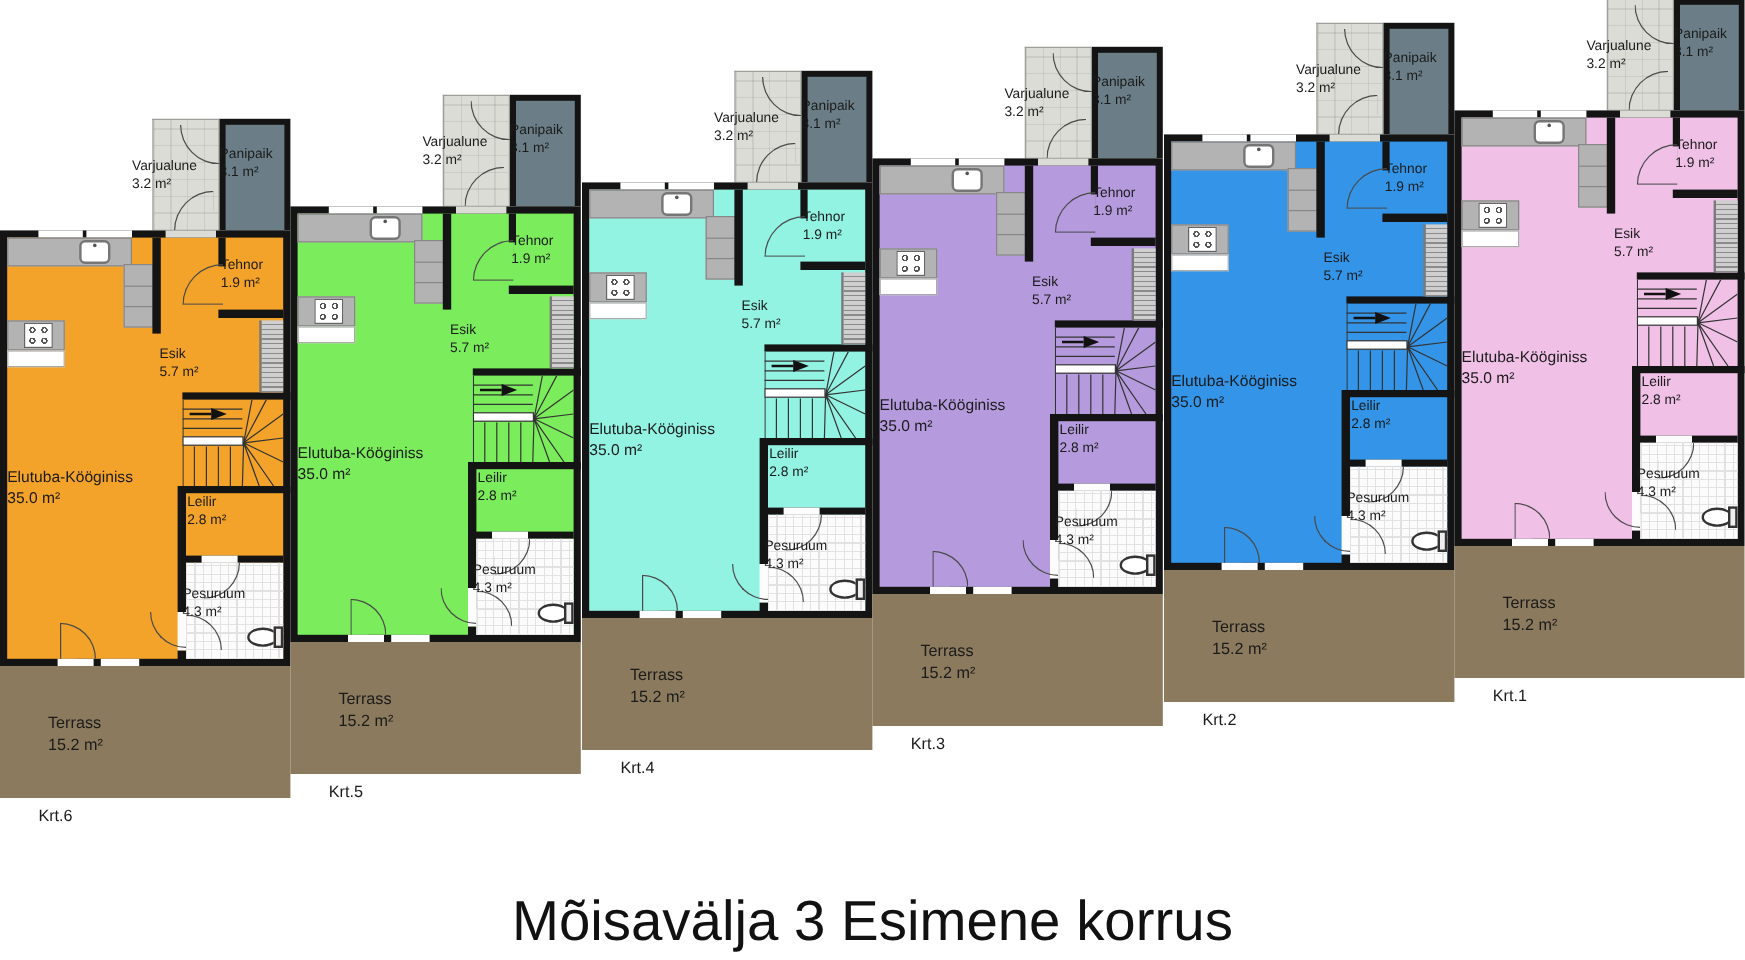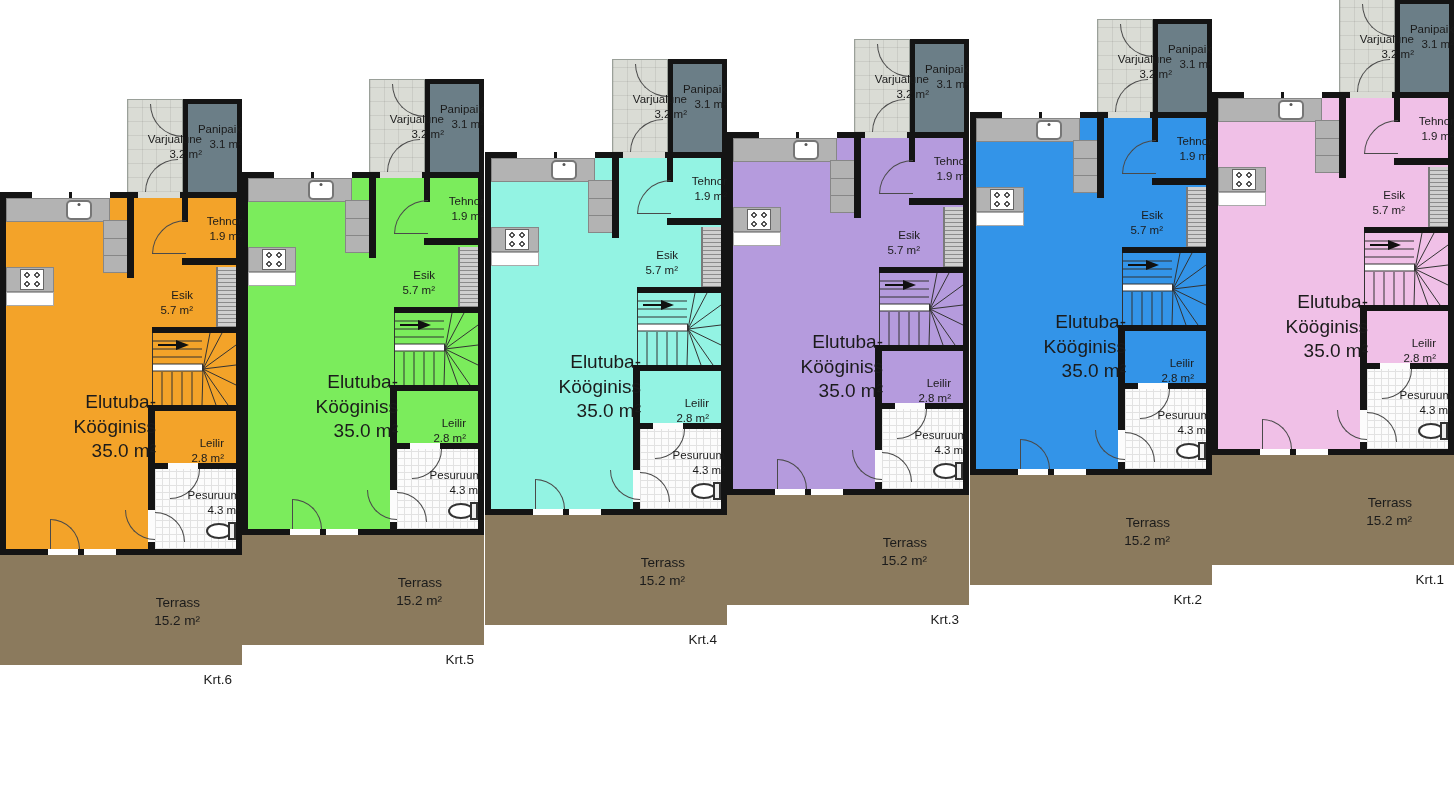--- a/index.html
+++ b/index.html
@@ -69,37 +69,38 @@
   .toilet{left:206px;top:331px;width:26px;height:16px;background:#fff;border:2px solid #333;border-radius:50%;}
   .tank{left:228px;top:330px;width:8px;height:18px;background:#eee;border:2px solid #333;}
   .arc-teh{left:152px;top:28px;width:34px;height:34px;border-top:1px solid #4a4a4a;border-left:1px solid #4a4a4a;border-bottom:1px solid #4a4a4a;border-top-left-radius:100%;}
   .arc-vtop{left:150px;top:-88px;width:33px;height:33px;border-bottom:1px solid #4a4a4a;border-left:1px solid #4a4a4a;border-bottom-left-radius:100%;}
   .arc-vlow{left:145px;top:-33px;width:33px;height:33px;border-top:1px solid #4a4a4a;border-left:1px solid #4a4a4a;border-top-left-radius:100%;}
   .arc-terr{left:50px;top:327px;width:30px;height:30px;border-top:1px solid #4a4a4a;border-right:1px solid #4a4a4a;border-left:1px solid #4a4a4a;border-top-right-radius:100%;}
   .arc-leil{left:170px;top:277px;width:30px;height:30px;border-bottom:1px solid #4a4a4a;border-right:1px solid #4a4a4a;border-bottom-right-radius:100%;}
   .arc-pesu-in{left:155px;top:320px;width:30px;height:30px;border-top:1px solid #4a4a4a;border-right:1px solid #4a4a4a;border-top-right-radius:100%;}
   .arc-pesu-out{left:125px;top:318px;width:30px;height:30px;border-bottom:1px solid #4a4a4a;border-left:1px solid #4a4a4a;border-bottom-left-radius:100%;}
   
-  .rlabel{position:absolute;text-align:right;color:#1b1b1b;line-height:1.3;}
-  .lbl-elu{left:6px;top:198px;width:150px;font-size:19px;}
+  .rlabel{position:absolute;text-align:left;color:#1b1b1b;line-height:1.3;}
+  .lbl-elu{left:6px;top:198px;width:150px;font-size:13px;}
   .lbl-esik{left:133px;top:60px;width:60px;font-size:11.5px;margin-top:36px;}
   .lbl-teh{left:184px;top:22px;width:58px;font-size:11.5px;}
   .lbl-pani{left:183px;top:-70px;width:59px;font-size:11.5px;}
   .lbl-varju{left:110px;top:-60px;width:92px;font-size:11.5px;}
-  .lbl-leil{left:156px;top:244px;width:68px;font-size:11.5px;}
+  .lbl-leil{left:156px;top:220px;width:68px;font-size:11.5px;}
   .lbl-pesu{left:152px;top:296px;width:88px;font-size:11.5px;}
   .lbl-terr{left:40px;top:402px;width:160px;font-size:13.5px;}
   .lbl-krt{left:32px;top:479px;width:200px;font-size:13.5px;}
   #plan-title{position:absolute;left:0;top:736px;width:1454px;text-align:center;
     font-size:47px;color:#111;letter-spacing:0px;}
 </style>
 </head>
 <body>
 
 <div id="plan">
+  <div id="plan-title" class="rlabel">Mõisavälja 3 Esimene korrus</div>
 
   <div class="unit" style="left: 0px; top: 192px; --room: #F3A329;">
     <div class="u-terrass"></div>
 
     <div class="u-varju"></div>
     <div class="arc-vtop"></div>
     <div class="arc-vlow"></div>
     <div class="u-pani">
       <div class="u-pani-in"></div>
     </div>

